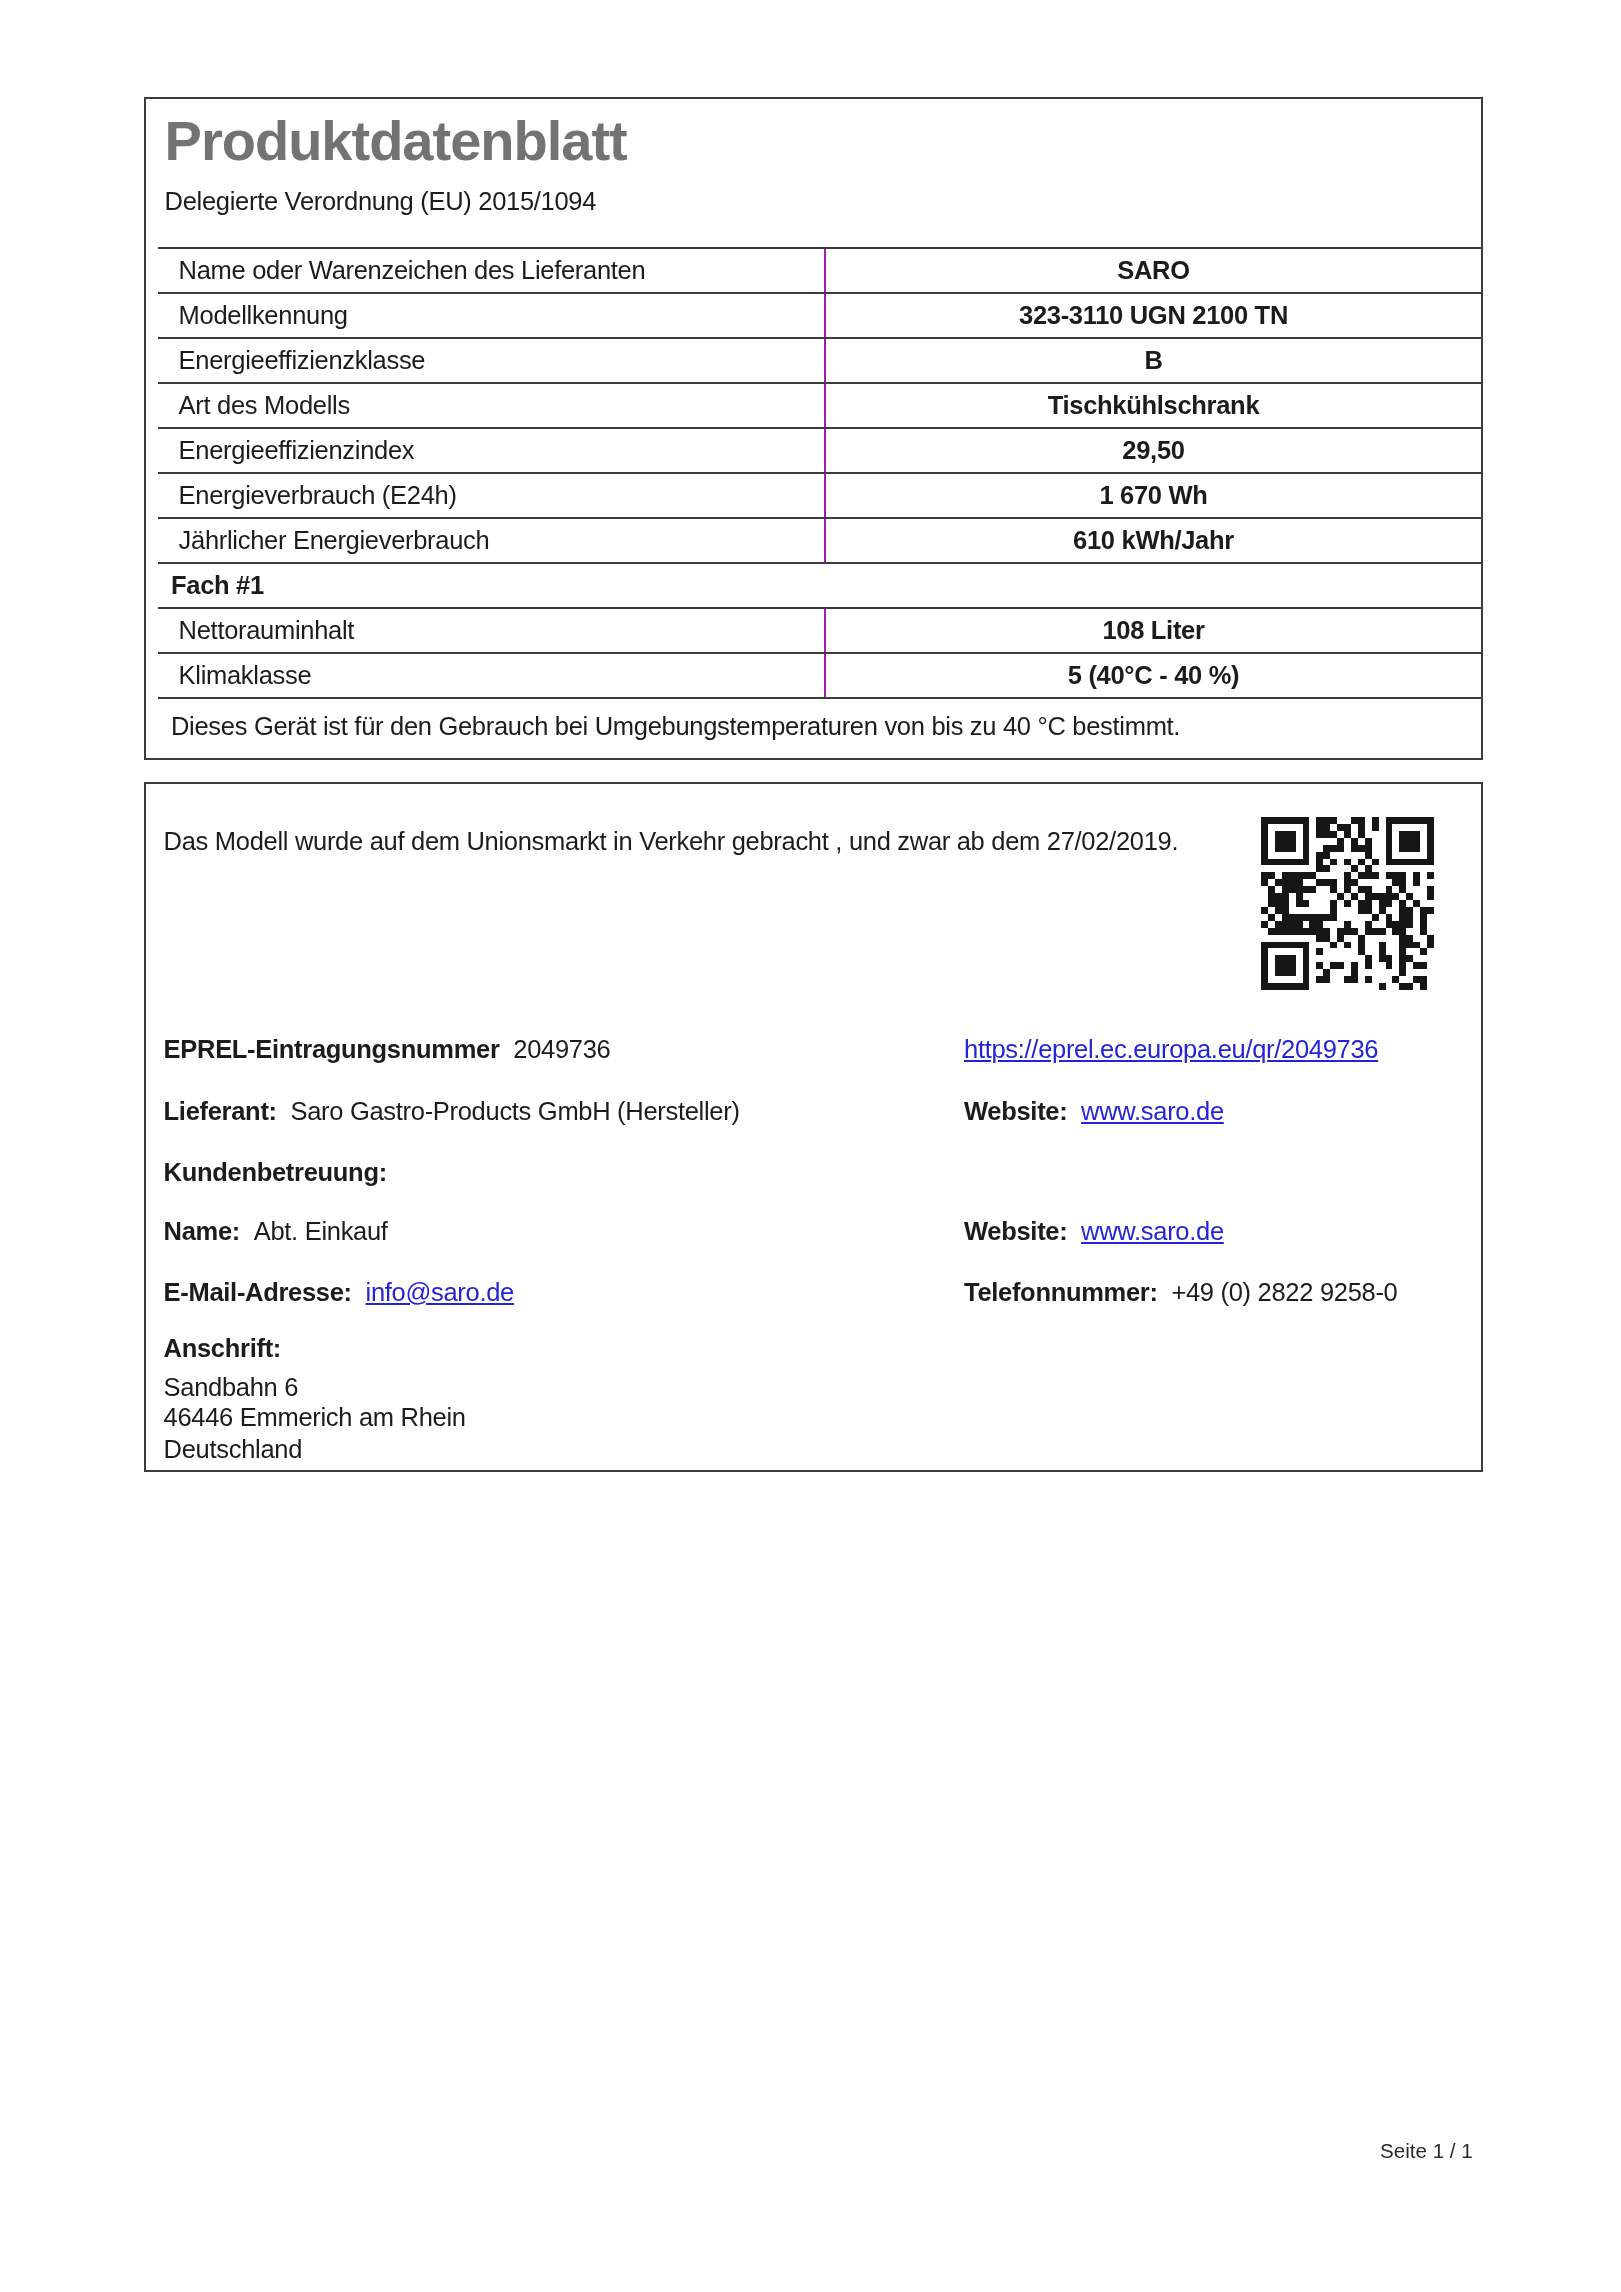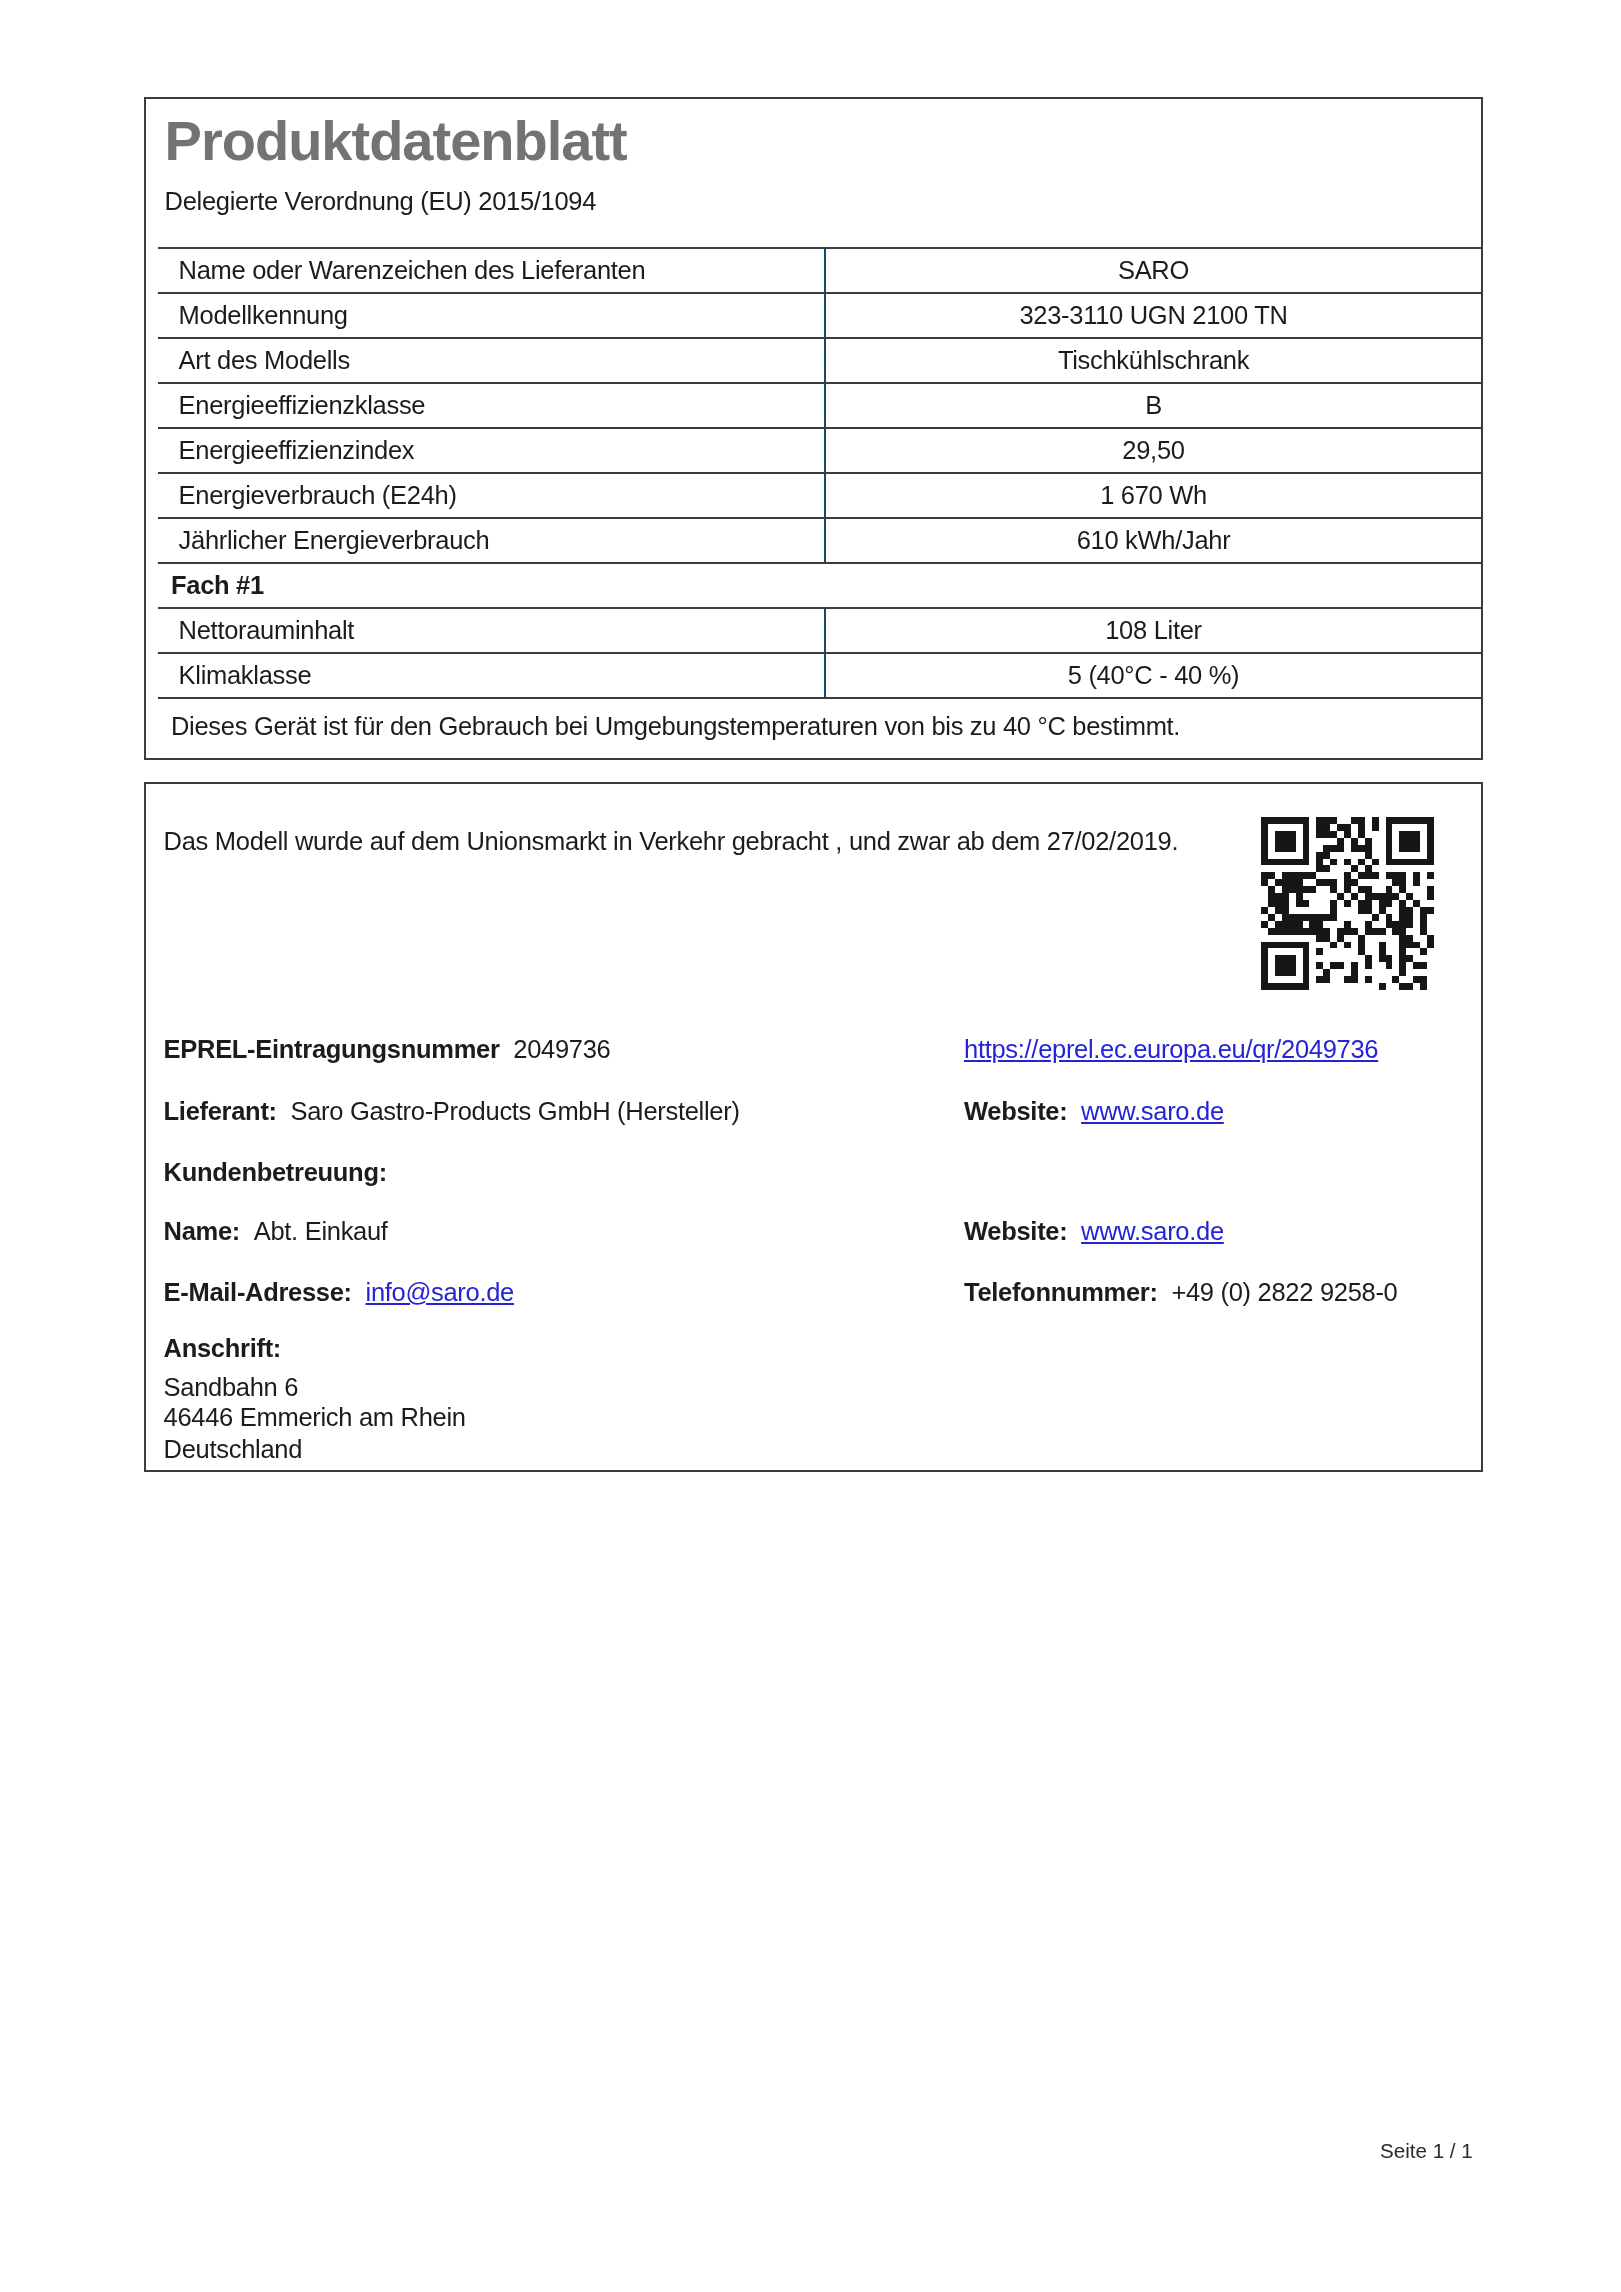--- a/index.html
+++ b/index.html
@@ -26,21 +26,21 @@
   .trow{
     display:flex;align-items:center;height:45px;box-sizing:border-box;
     border-top:2px solid #3c3c3c;font-size:25.5px;margin-left:12px;
   }
   .trow .tl{
     width:666px;box-sizing:border-box;padding-left:20.6px;align-self:stretch;
     display:flex;align-items:center;
   }
   .trow .tv{
     flex:1;align-self:stretch;display:flex;align-items:center;justify-content:center;
-    border-left:2px solid #0c4a6e;font-weight:normal;text-align:center;
+    border-left:2px solid #a21caf;font-weight:bold;text-align:center;
   }
   .trow.full{padding-left:13px;}
   .trow.section{font-weight:bold;}
   .trow.note{height:56px;font-weight:normal;}
   
   #info-box{position:absolute;}
   .iline{position:absolute;display:flex;gap:13.7px;font-size:25.5px;white-space:nowrap;align-items:baseline;}
   .iline b{font-weight:bold;}
   a.doclink{color:#2424d6;text-decoration:underline;cursor:pointer;}
   .addr{position:absolute;font-size:25.5px;}
@@ -62,26 +62,26 @@
 
   <div class="trow">
     <div class="tl">Name oder Warenzeichen des Lieferanten</div>
     <div class="tv">SARO</div>
   </div>
   <div class="trow">
     <div class="tl">Modellkennung</div>
     <div class="tv">323-3110 UGN 2100 TN</div>
   </div>
   <div class="trow">
+    <div class="tl">Energieeffizienzklasse</div>
+    <div class="tv">B</div>
+  </div>
+  <div class="trow">
     <div class="tl">Art des Modells</div>
     <div class="tv">Tischkühlschrank</div>
-  </div>
-  <div class="trow">
-    <div class="tl">Energieeffizienzklasse</div>
-    <div class="tv">B</div>
   </div>
   <div class="trow">
     <div class="tl">Energieeffizienzindex</div>
     <div class="tv">29,50</div>
   </div>
   <div class="trow">
     <div class="tl">Energieverbrauch (E24h)</div>
     <div class="tv">1 670 Wh</div>
   </div>
   <div class="trow">

